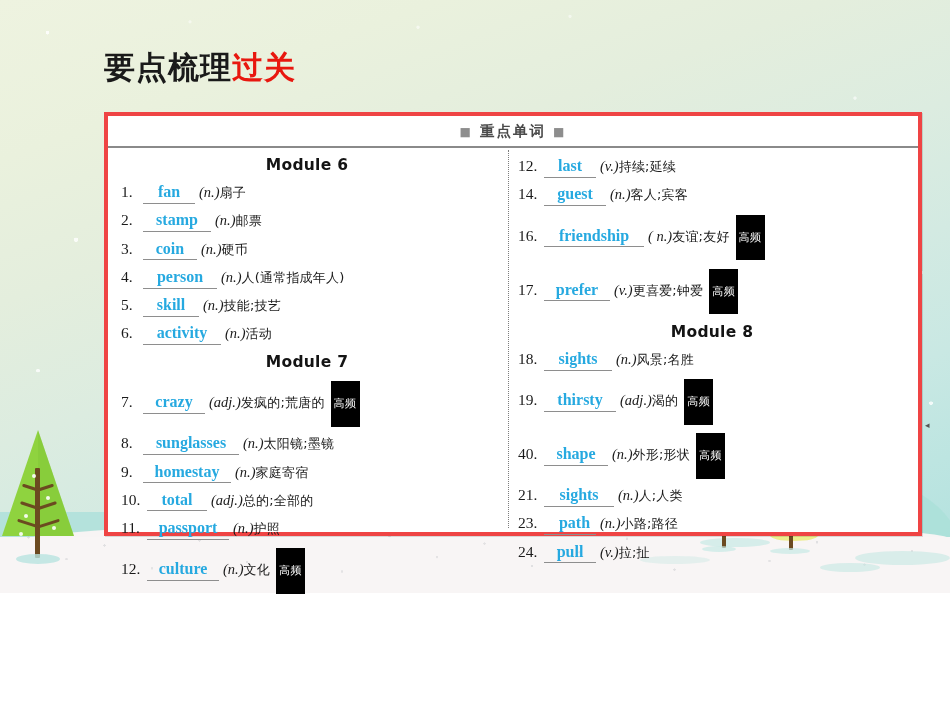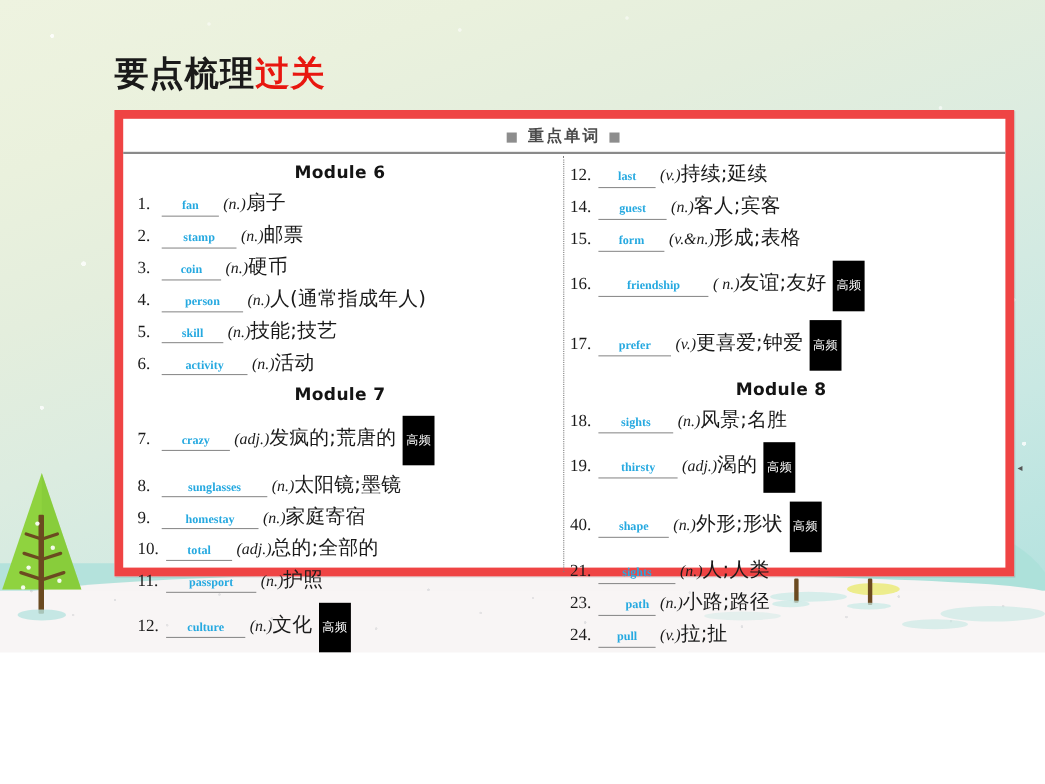--- a/index.html
+++ b/index.html
@@ -213,24 +213,24 @@
     letter-spacing: 1px;
     line-height: 1;
     white-space: nowrap;
   }
   .page-title .t-black { color: #1a1a1a; }
   .page-title .t-red   { color: #e8170f; }
 
   
   .content-box {
     position: absolute;
-    left: 104px; top: 100px;
+    left: 104px; top: 112px;
     width: 818px; height: 424px;
     background: #ffffff;
-    border: 8px solid #ef4444;
+    border: 4px solid #ef4444;
     box-shadow: 1px 1px 0 rgba(0,0,0,.12);
   }
   .box-header {
     height: 32px;
     border-bottom: 2px solid #8a8a8a;
     display: flex;
     align-items: center;
     justify-content: center;
   }
   .box-header-text {
@@ -290,39 +290,39 @@
     color: #1a1a1a;
     min-width: 22px;
     text-align: left;
   }
   .num.wide { min-width: 26px; }
 
   .answer {
     color: #26a9e0;
     font-weight: bold;
     font-family: "Liberation Serif", "DejaVu Serif", serif;
-    font-size: 11px;
+    font-size: 16px;
     border-bottom: 1.2px solid #8e8e8e;
     text-align: center;
     padding: 0 6px 2px 6px;
     display: inline-block;
     line-height: 1.05;
   }
 
   .pos {
     font-style: italic;
     font-family: "Liberation Serif", serif;
     font-size: 14.5px;
     margin-left: 4px;
     color: #1a1a1a;
   }
 
   .meaning {
     font-family: "DejaVu Sans", "Liberation Sans", sans-serif;
-    font-size: 18px;
+    font-size: 13px;
     color: #1a1a1a;
     margin-left: 0px;
     letter-spacing: .2px;
   }
 
   .badge {
     display: inline-block;
     background: #000000;
     color: #ffffff;
     font-family: "DejaVu Sans", "Liberation Sans", sans-serif;
@@ -488,26 +488,20 @@
             <span class="pos">(v.)</span>
             <span class="meaning">持续;延续</span>
           </div>
           <div class="word-row">
             <span class="num wide">14.</span>
             <span class="answer" style="min-width: 62px;">guest</span>
             <span class="pos">(n.)</span>
             <span class="meaning">客人;宾客</span>
           </div>
           <div class="word-row">
-            <span class="num wide">15.</span>
-            <span class="answer" style="min-width: 60px;">form</span>
-            <span class="pos">(v.&amp;n.)</span>
-            <span class="meaning">形成;表格</span>
-          </div>
-          <div class="word-row">
             <span class="num wide">16.</span>
             <span class="answer" style="min-width: 100px;">friendship</span>
             <span class="pos">( n.)</span>
             <span class="meaning">友谊;友好</span>
             <span class="badge">高频</span>
           </div>
           <div class="word-row">
             <span class="num wide">17.</span>
             <span class="answer" style="min-width: 66px;">prefer</span>
             <span class="pos">(v.)</span>

